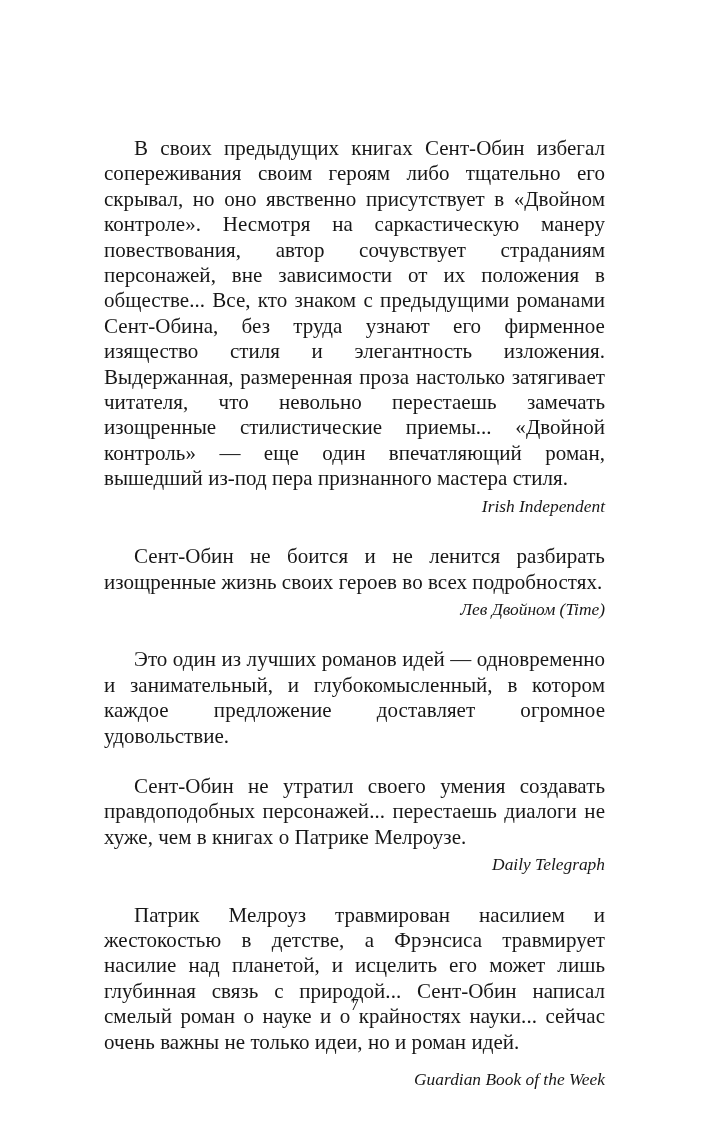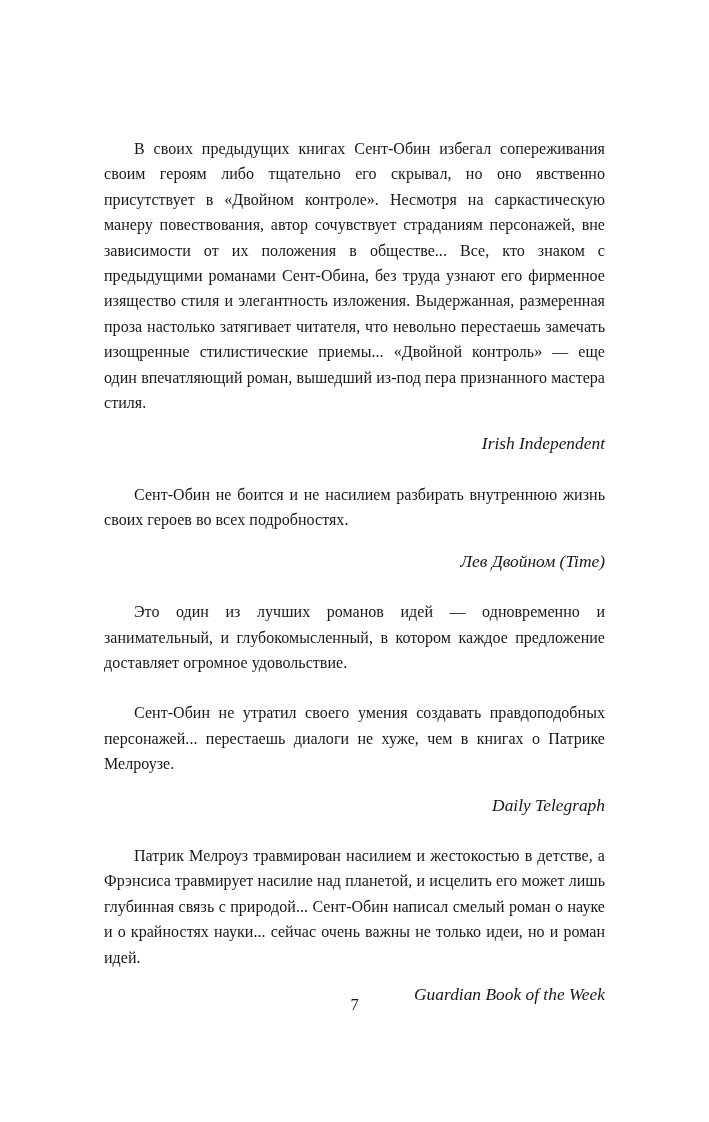--- a/index.html
+++ b/index.html
@@ -30,28 +30,28 @@
   .blurb {
     margin: 0 0 0 0;
   }
   .blurb + .blurb {
     margin-top: 25px;
   }
   .blurb p.body-text {
     margin: 0;
     text-indent: 30px;
     text-align: justify;
-    font-size: 16px;
+    font-size: 21px;
     line-height: 25.4px;
     letter-spacing: 0.04px;
     hyphens: auto;
     -webkit-hyphens: auto;
   }
   .blurb p.attribution {
-    margin: 16px 0 0 0;
+    margin: 2px 0 0 0;
     text-align: right;
     font-style: italic;
     font-size: 17.4px;
     line-height: 25.4px;
   }
   .blurb.spaced-attr p.attribution {
     margin-top: 12px;
   }
   .folio {
     position: absolute;
@@ -68,21 +68,21 @@
 
 <div class="page">
   <div class="content">
 
     <div class="blurb">
       <p class="body-text">В своих предыдущих книгах Сент-Обин избегал сопереживания своим героям либо тщательно его скрывал, но оно явственно присутствует в «Двойном контроле». Несмотря на саркастическую манеру повествования, автор сочувствует страданиям персонажей, вне зависимости от их положения в обществе... Все, кто знаком с предыдущими романами Сент-Обина, без труда узнают его фирменное изящество стиля и элегантность изложения. Выдержанная, размеренная проза настолько затягивает читателя, что невольно перестаешь замечать изощренные стилистические приемы... «Двойной контроль» — еще один впечатляющий роман, вышедший из-под пера признанного мастера стиля.</p>
       <p class="attribution">Irish Independent</p>
     </div>
 
     <div class="blurb">
-      <p class="body-text">Сент-Обин не боится и не насилием разбирать внутреннюю жизнь своих героев во всех подробностях.</p>
+      <p class="body-text">Сент-Обин не боится и не ленится разбирать изощренные жизнь своих героев во всех подробностях.</p>
       <p class="attribution">Лев Двойном (Time)</p>
     </div>
 
     <div class="blurb">
       <p class="body-text">Это один из лучших романов идей — одновременно и занимательный, и глубокомысленный, в котором каждое предложение доставляет огромное удовольствие.</p>
     </div>
 
     <div class="blurb">
       <p class="body-text">Сент-Обин не утратил своего умения создавать правдоподобных персонажей... перестаешь диалоги не хуже, чем в книгах о Патрике Мелроузе.</p>
       <p class="attribution">Daily Telegraph</p>

